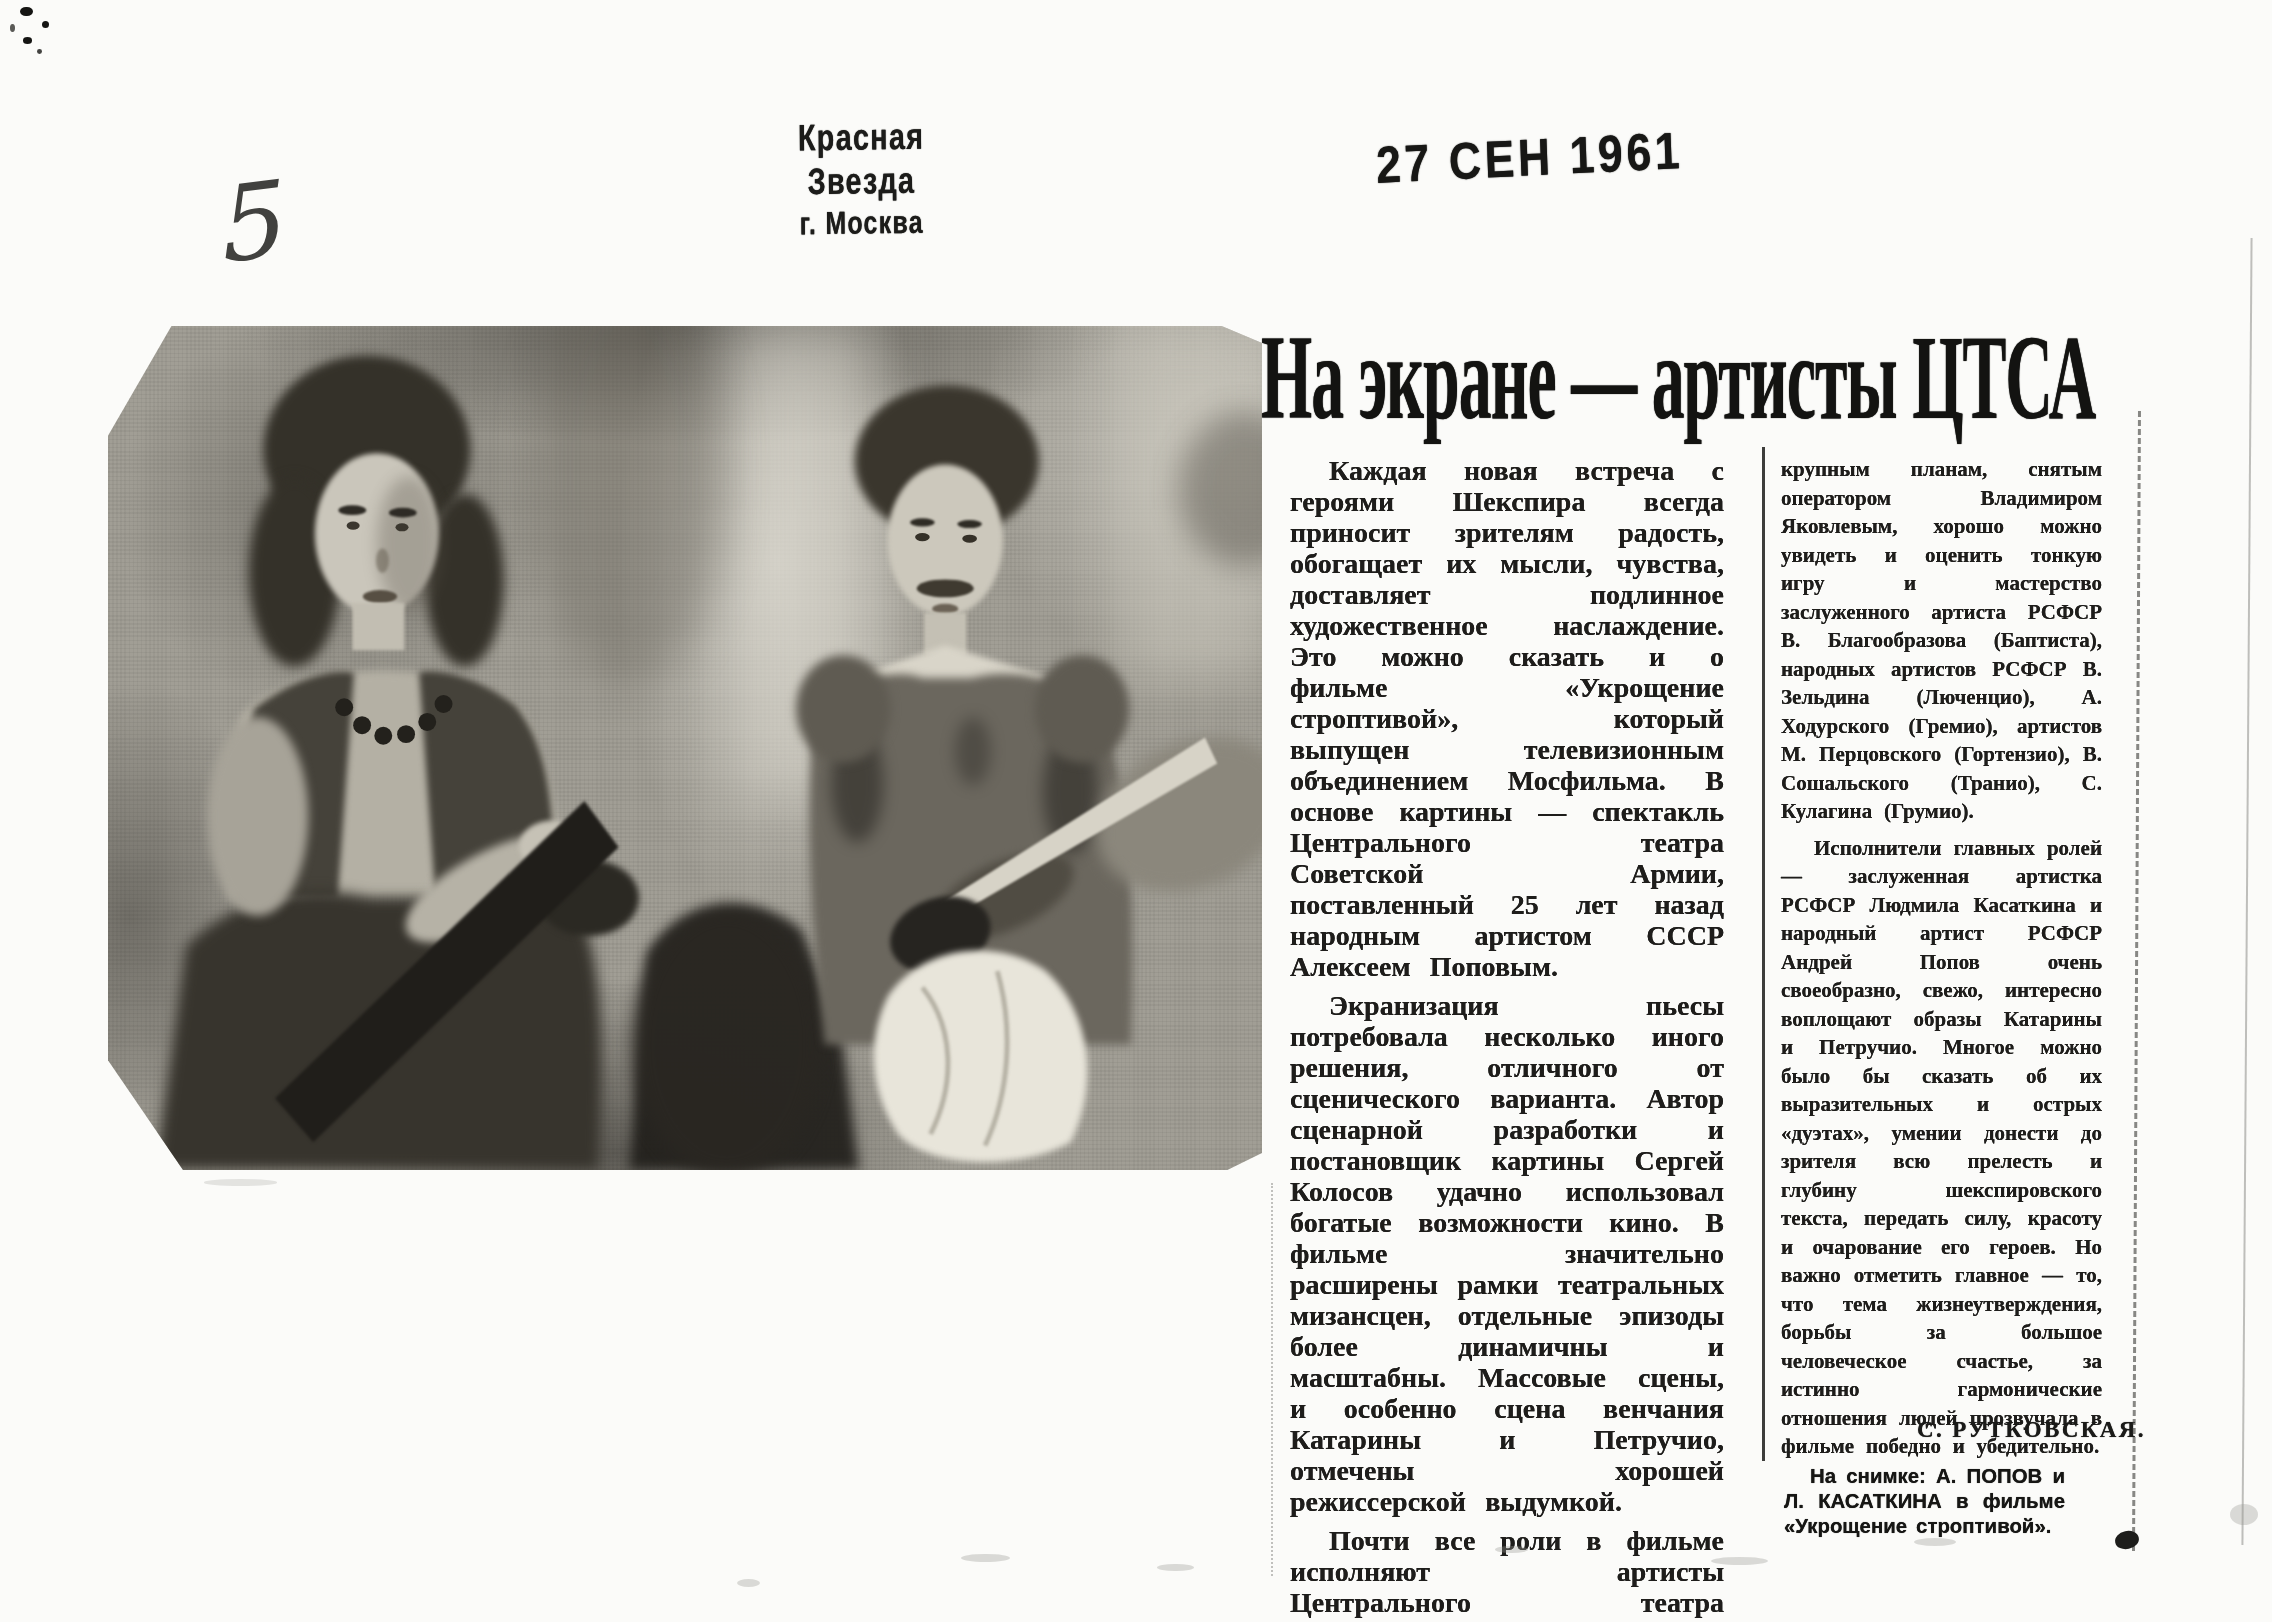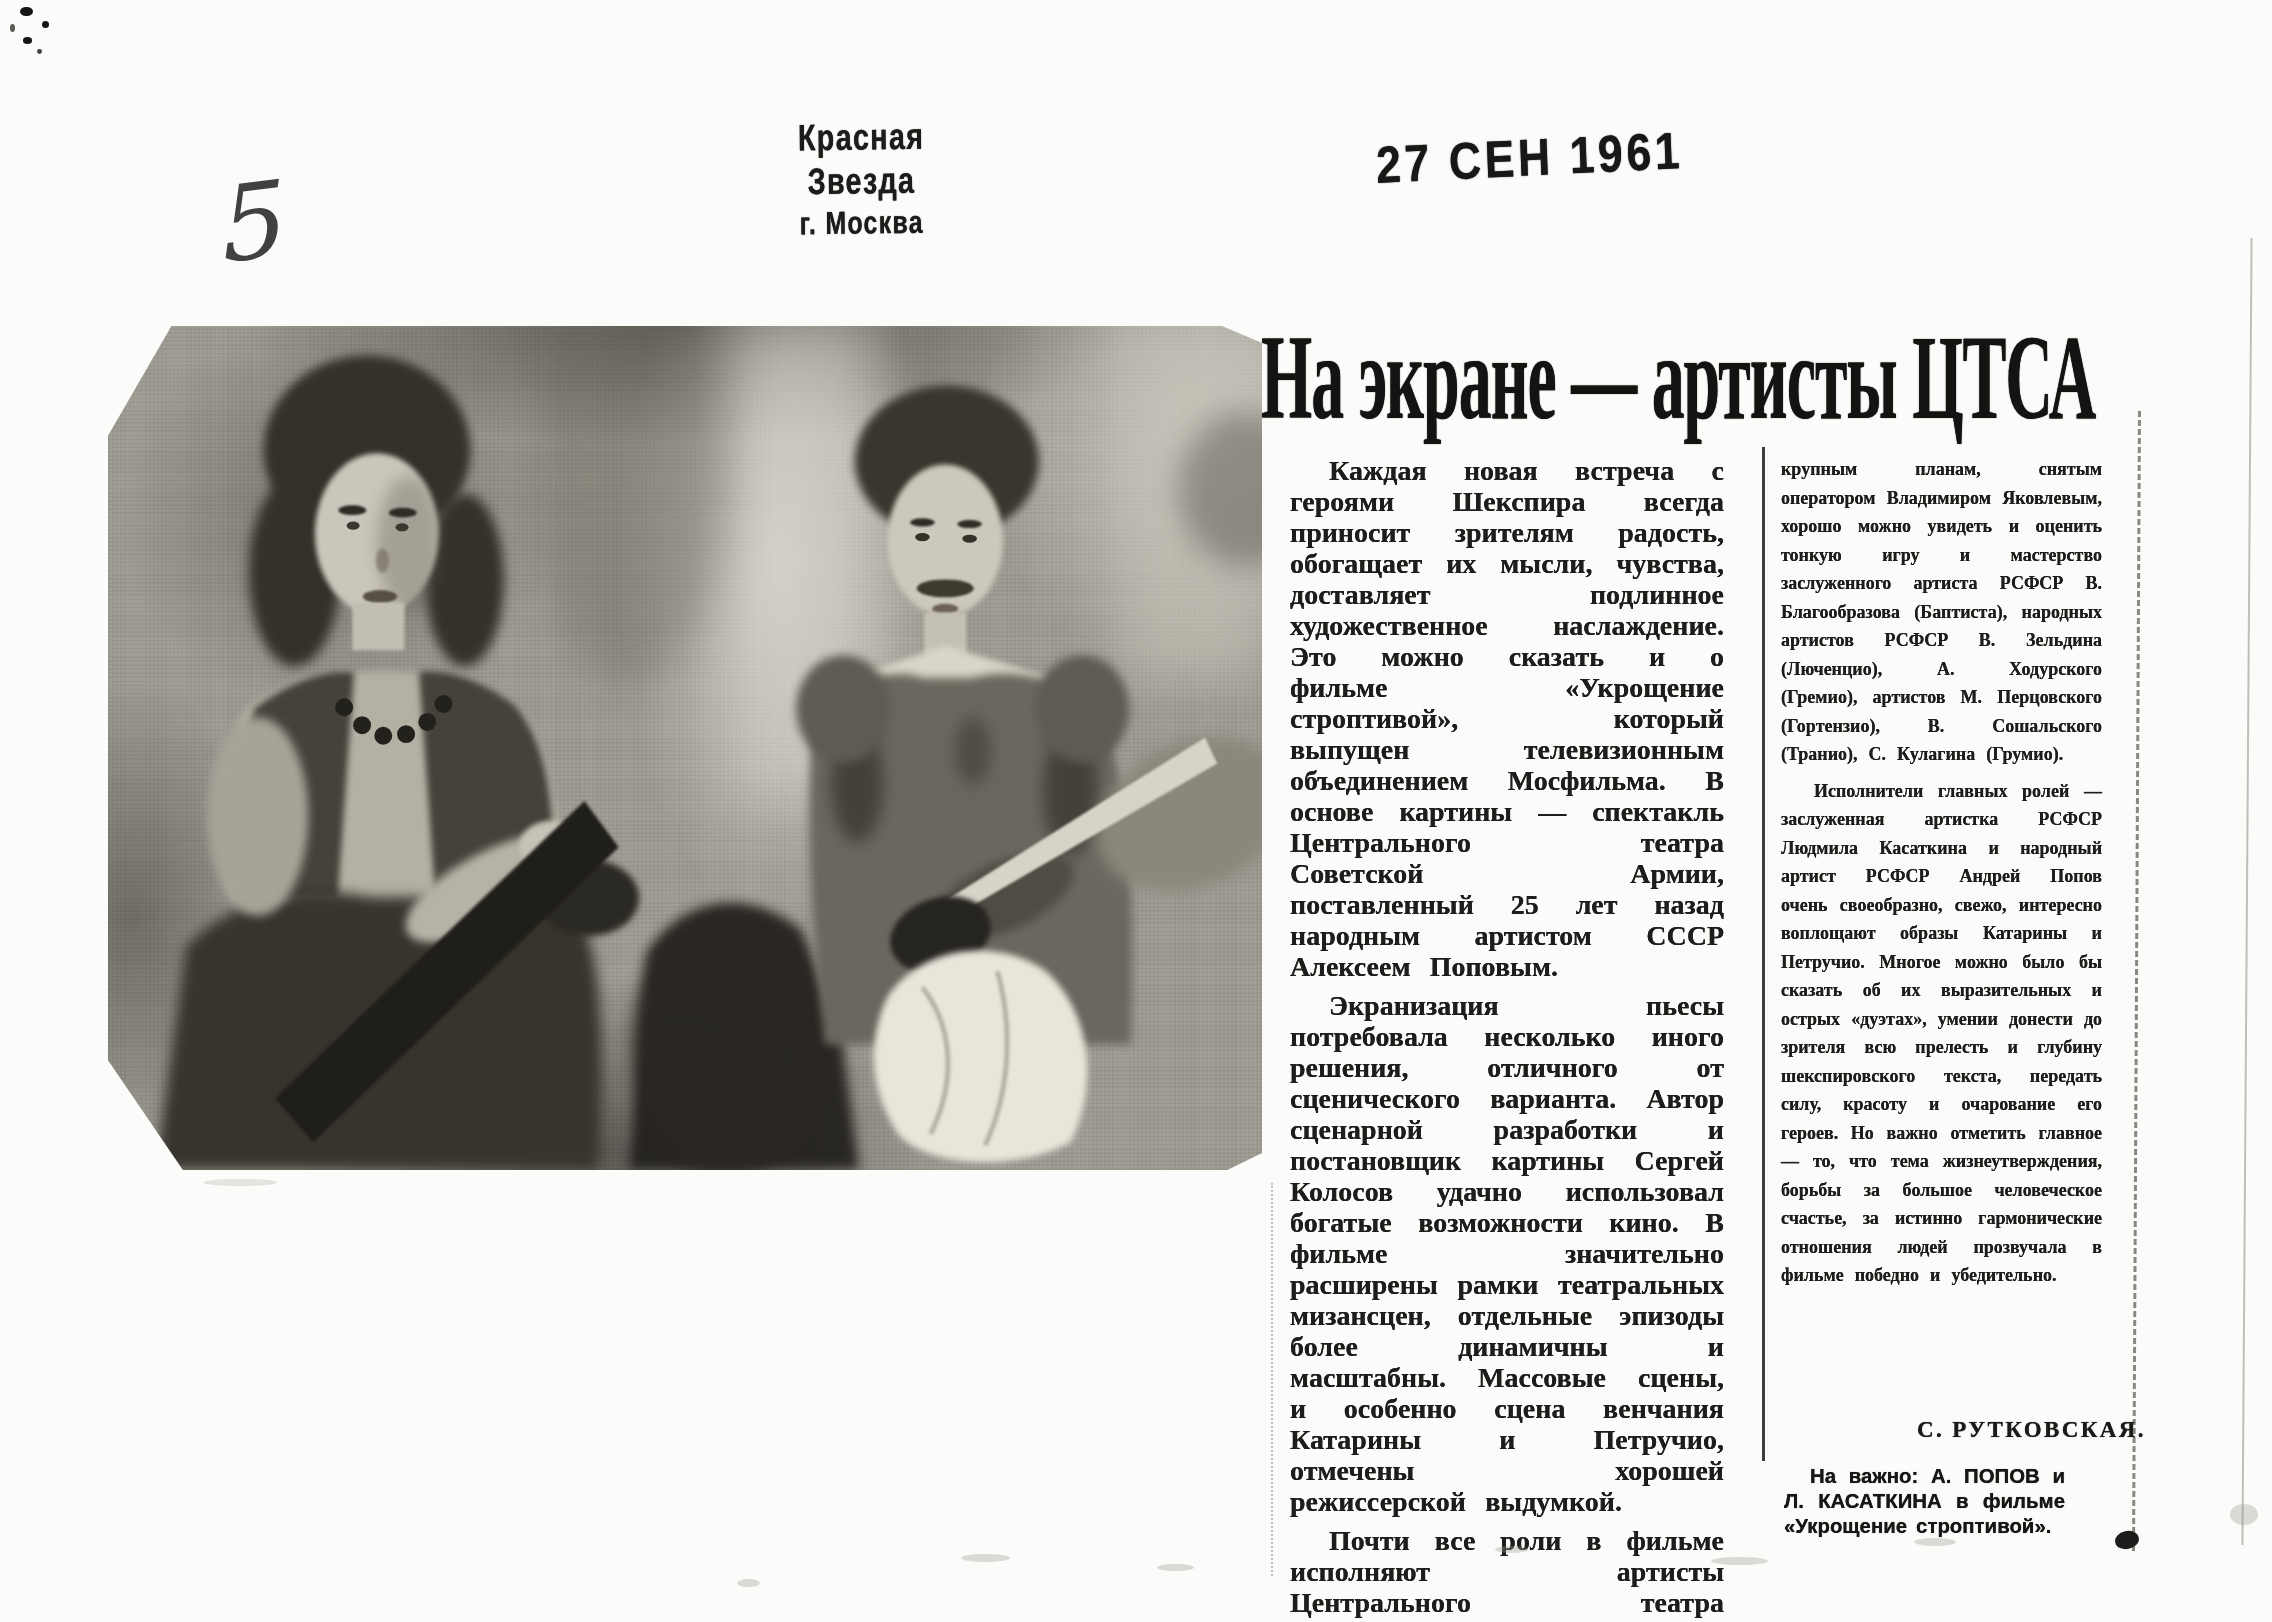--- a/index.html
+++ b/index.html
@@ -57,21 +57,21 @@
     font-weight:bold; font-size:103px; line-height:91px; white-space:nowrap;
     display:flex; justify-content:space-between; letter-spacing:-1.6px;
     color:#131311; text-shadow:0 0 1.2px #131311;
   }
   
   .col{position:absolute; text-align:justify; font-weight:bold; color:#1e1d1b;
        text-shadow:0 0 0.6px #1e1d1b;}
   .col p{margin:8px; padding:0;}
   .col1{left:1282px; top:447px; width:450px; font-size:28px; line-height:31px; word-spacing:12.2px;}
   .col1 p{text-indent:39px;}
-  .col2{left:1773px; top:447px; width:337px; font-size:18px; line-height:28.5px; word-spacing:6.5px;}
+  .col2{left:1773px; top:447px; width:337px; font-size:21px; line-height:28.5px; word-spacing:6.5px;}
   .col2 p{text-indent:33px;}
   .col2 p.cont{text-indent:0;}
   .divider{position:absolute; left:1762px; top:447px; width:3.3px; height:1014px;
            background:#222220; opacity:.88;}
   .dash-border{position:absolute; left:2135px; top:411px; height:1140px; width:0;
            border-left:3.3px dashed #4a4a46; opacity:.65; transform:rotate(.3deg);}
   .edge-line{position:absolute; left:2246px; top:238px; height:1307px; width:2.4px;
            background:#8d8d89; opacity:.55; transform:rotate(.4deg);}
   .under-photo-rule{position:absolute; left:1271px; top:1183px; height:393px; width:0;
            border-left:2.4px dotted #9a9a96; opacity:.6;}
@@ -195,21 +195,21 @@
 
   <div class="divider"></div>
 
   <div class="col col2">
     <p class="cont">крупным планам, снятым оператором Владимиром Яковлевым, хорошо можно увидеть и оценить тонкую игру и мастерство заслуженного артиста РСФСР В. Благообразова (Баптиста), народных артистов РСФСР В. Зельдина (Люченцио), А. Ходурского (Гремио), артистов М. Перцовского (Гортензио), В. Сошальского (Транио), С. Кулагина (Грумио).</p>
     <p>Исполнители главных ролей — заслуженная артистка РСФСР Людмила Касаткина и народный артист РСФСР Андрей Попов очень своеобразно, свежо, интересно воплощают образы Катарины и Петручио. Многое можно было бы сказать об их выразительных и острых «дуэтах», умении донести до зрителя всю прелесть и глубину шекспировского текста, передать силу, красоту и очарование его героев. Но важно отметить главное — то, что тема жизнеутверждения, борьбы за большое человеческое счастье, за истинно гармонические отношения людей прозвучала в фильме победно и убедительно.</p>
   </div>
 
   <div class="signature">С. РУТКОВСКАЯ.</div>
 
-  <div class="caption">На важно: А. ПОПОВ и Л. КАСАТКИНА в фильме «Укрощение строптивой».</div>
+  <div class="caption">На снимке: А. ПОПОВ и Л. КАСАТКИНА в фильме «Укрощение строптивой».</div>
 
   <div class="dash-border"></div>
   <div class="edge-line"></div>
   <div class="under-photo-rule"></div>
 
   <span class="blob" style="left:2115px;top:1531px;width:24.4px;height:18px;transform:rotate(-12deg);"></span>
   <span class="smudge" style="left:2230px;top:1504px;width:28px;height:21px;"></span>
   <span class="smudge" style="left:961px;top:1554px;width:49px;height:8.1px;"></span>
   <span class="smudge" style="left:1157px;top:1564px;width:37px;height:7.3px;"></span>
   <span class="smudge" style="left:1495px;top:1546px;width:33px;height:7.3px;"></span>

